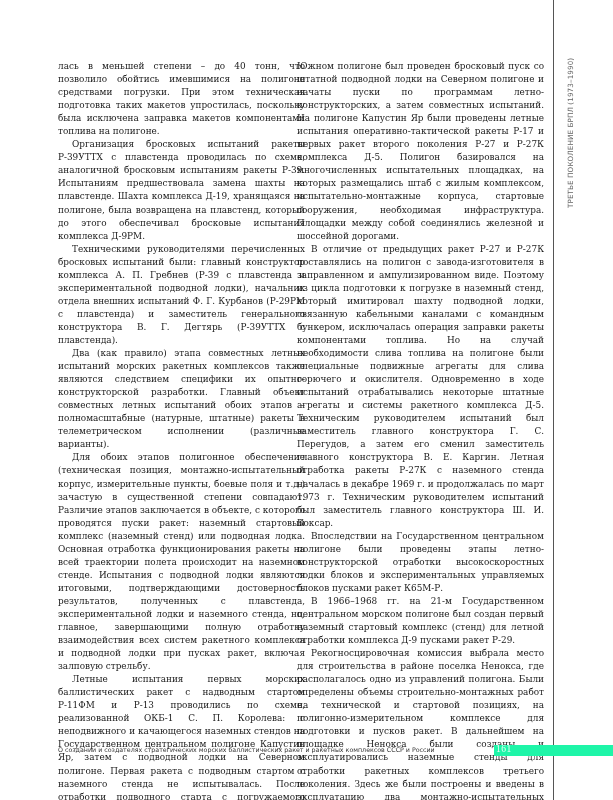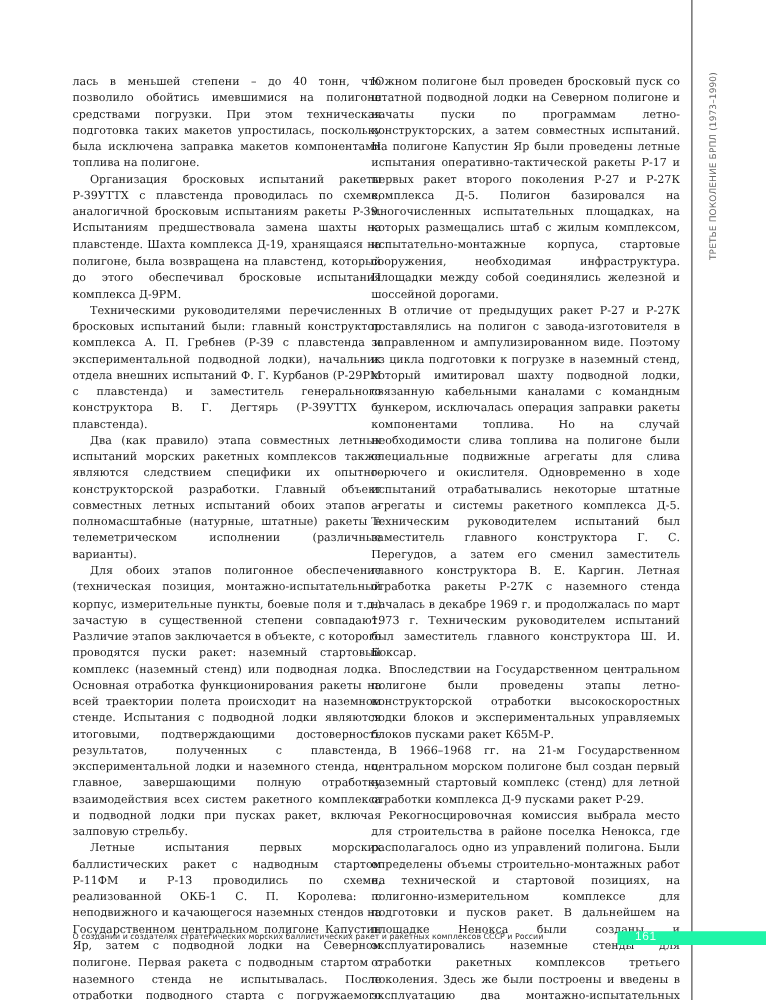--- a/index.html
+++ b/index.html
@@ -16,21 +16,21 @@
   .side {
     position: absolute; left: 566px; top: 208px; transform-origin: left top; transform: rotate(-90deg);
     font-family: "DejaVu Sans", "Liberation Sans", sans-serif; font-size: 7.2px; color: #666; white-space: nowrap; letter-spacing: 0.1px;
   }
   .footer-text {
     position: absolute; left: 58px; top: 746px; font-family: "DejaVu Sans", "Liberation Sans", sans-serif;
     font-size: 6.3px; color: #333; white-space: nowrap;
   }
   .green-bar { position: absolute; left: 494px; top: 745px; width: 119px; height: 11px; background: #1ef5a8; }
   .page-num {
-    position: absolute; left: 508px; top: 744px; font-family: Liberation Sans, sans-serif;
+    position: absolute; left: 496px; top: 744px; font-family: Liberation Serif, serif;
     font-size: 9.5px; color: #e8fff6; letter-spacing: 0.5px;
   }
 </style>
 </head>
 <body>
 
 <div class="vline"></div>
 
 <div class="side">ТРЕТЬЕ ПОКОЛЕНИЕ БРПЛ (1973–1990)</div>
 

